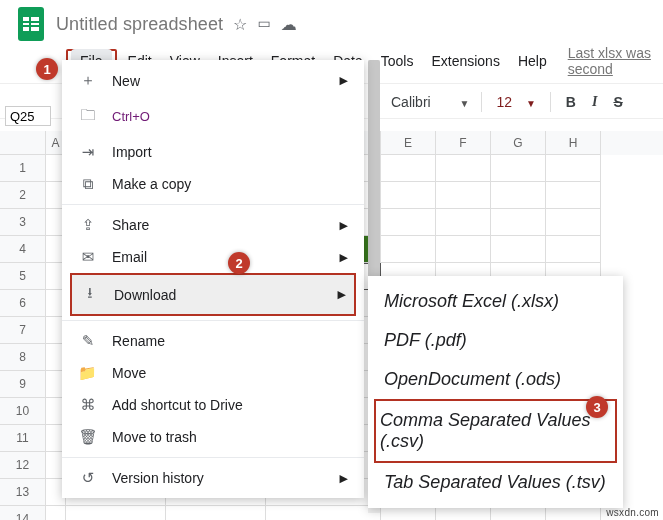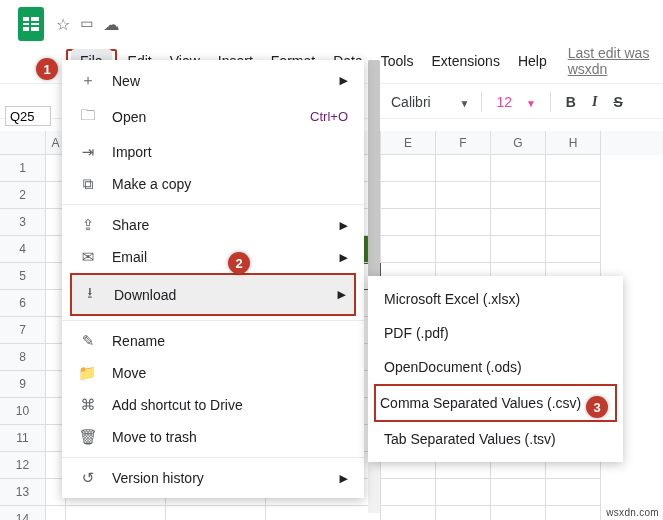--- a/index.html
+++ b/index.html
@@ -18,21 +18,21 @@
   .menubar .menu { padding: 4px 9px; cursor:pointer; border-radius:4px;}
   .menubar .menu.active { background:#e8eaed; }
   .file-highlight { border: 2px solid #b33222; padding: 2px 3px; border-radius:2px; margin-right:2px; position:relative;}
   .menubar .edit-last { color:#777; text-decoration:underline; margin-left:12px; font-size:14px;}
   
   
   .toolbar { height: 36px; border-top:1px solid #eee; border-bottom:1px solid #eee; position:relative;}
   .toolbar-right { position:absolute; left:389px; top:0; height:36px; display:flex; align-items:center; gap:6px;}
   .font-select { border:none; font-size:14px; color:#3c4043; padding:4px 2px; background:transparent;}
   .font-select .chev { color:#555; font-size:10px; margin-left:25px;}
-  .size-select { font-size:14px; color:#ec4899; padding:0 4px;}
+  .size-select { font-size:14px; color:#7f1d1d; padding:0 4px;}
   .tb-sep { width:1px; height:20px; background:#ddd; margin:0 4px;}
   .tb-btn { font-weight:bold; padding:0 5px; font-size:14px;}
   .tb-btn.italic{font-style:italic; font-family:serif;}
   .tb-btn.strike{text-decoration:line-through;}
   
   
   .namebox { position:absolute; top:106px; left:5px; width:46px; height:20px; border:1px solid #ccc; font-size:13px; padding:1px 4px; background:#fff; z-index:1;}
   
   
   .grid { position:absolute; top:131px; left:0; right:0; bottom:0; }
@@ -50,21 +50,21 @@
   .menu-item .mi-icon { width:20px; margin-right:14px; color:#5f6368; text-align:center; font-size:15px;}
   .menu-item .mi-label { flex:1; font-size:14px; color:#202124;}
   .menu-item .mi-shortcut { color:#701a75; font-size:13px;}
   .menu-item .mi-arrow { color:#222; font-size:11px; margin-left:8px;}
   .menu-sep { height:1px; background:#e8eaed; margin:4px 0;}
   .download-highlight{ border:2.5px solid #b33222; margin:0 8px; padding:0;}
   .download-highlight .menu-item{ padding:7px 8px;}
   
   
   .submenu { position:absolute; top:276px; left:368px; width:255px; background:#fff; box-shadow:0 2px 10px rgba(0,0,0,0.25); z-index:40; padding:6px 0;}
-  .submenu .sm-item { padding:9px 16px; font-size:14px; color:#202124; cursor:pointer;}
+  .submenu .sm-item { padding:9px 16px; font-size:18px; color:#202124; cursor:pointer;font-style:italic;}
   .csv-highlight { border:2.5px solid #b33222; margin:0 6px;}
   .csv-highlight .sm-item{padding:9px 4px;}
   
   
   .scroll-track { position:absolute; top:60px; left:368px; width:12px; height:453px; background:#f1f1f1; z-index:25;}
   .scroll-thumb { position:absolute; top:0; width:12px; height:230px; background:#c7c7c7; border-radius:2px;}
   
   
   .anno-circle { position:absolute; width:22px; height:22px; border-radius:50%; background:#c0392b; color:#fff; font-weight:bold; font-size:13px; display:flex; align-items:center; justify-content:center; z-index:100; box-shadow:0 0 4px rgba(0,0,0,.3);}
   
@@ -83,40 +83,41 @@
 <div class="titlebar">
   <div class="logo">
     <svg class="logo-svg" viewBox="0 0 26 34">
         <rect x="0" y="0" width="26" height="34" rx="3" fill="#0f9d58"></rect>
         <rect x="5" y="10" width="16" height="14" fill="#fff"></rect>
         <rect x="5" y="14" width="16" height="2" fill="#0f9d58"></rect>
         <rect x="5" y="18" width="16" height="2" fill="#0f9d58"></rect>
         <rect x="11" y="10" width="2" height="14" fill="#0f9d58"></rect>
       </svg>
   </div>
+  <div class="doc-title">Untitled spreadsheet</div>
   <div class="title-icons">
     <span>☆</span>
     <span style="font-size:14px;">▭</span>
     <span>☁</span>
   </div>
 </div>
 
 <div class="menubar">
   <span class="file-highlight">
     <span class="menu active">File</span>
   </span>
   <span class="menu">Edit</span>
   <span class="menu">View</span>
   <span class="menu">Insert</span>
   <span class="menu">Format</span>
   <span class="menu">Data</span>
   <span class="menu">Tools</span>
   <span class="menu">Extensions</span>
   <span class="menu">Help</span>
-  <span class="edit-last">Last edit was wsxdn</span>
+  <span class="edit-last">Last xlsx was second</span>
 </div>
 
 <div class="toolbar">
   <div class="toolbar-right">
     <span class="font-select">
       <span>Calibri</span>
       <span class="chev">▼</span>
     </span>
     <span class="tb-sep"></span>
     <span class="size-select">
@@ -307,21 +308,20 @@
 </div>
 
 <div class="dropdown">
   <div class="menu-item">
     <span class="mi-icon">＋</span>
     <span class="mi-label">New</span>
     <span class="mi-arrow">▶</span>
   </div>
   <div class="menu-item">
     <span class="mi-icon">🗀</span>
-    <span class="mi-label">Open</span>
     <span class="mi-shortcut">Ctrl+O</span>
   </div>
   <div class="menu-item">
     <span class="mi-icon">⇥</span>
     <span class="mi-label">Import</span>
   </div>
   <div class="menu-item">
     <span class="mi-icon">⧉</span>
     <span class="mi-label">Make a copy</span>
   </div>

